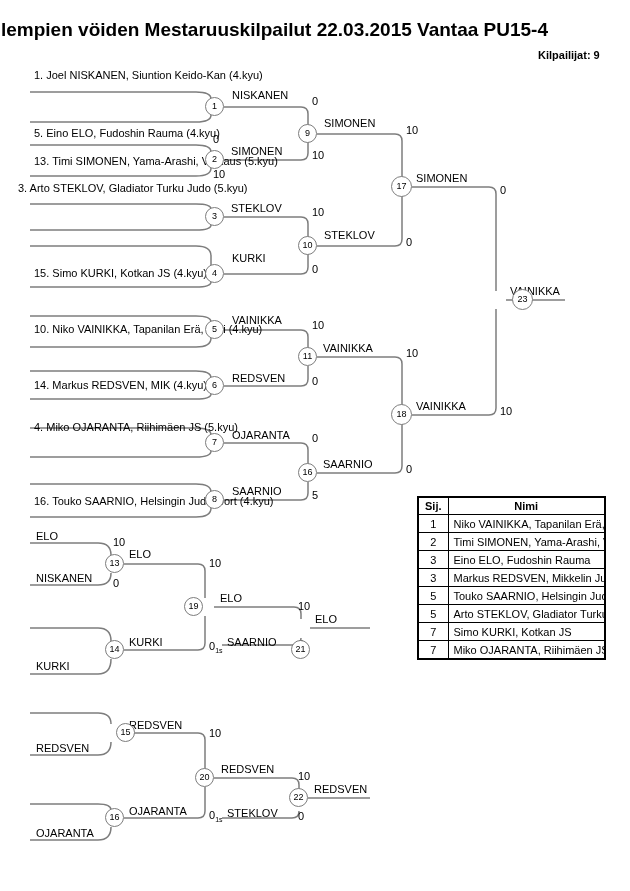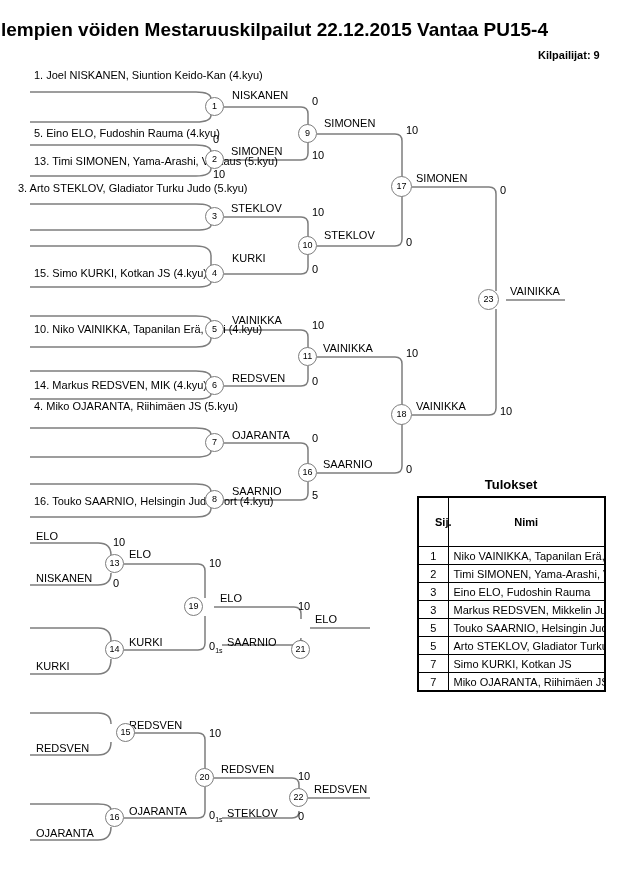--- a/index.html
+++ b/index.html
@@ -14,21 +14,21 @@
   .s{position:absolute;font-size:11px;white-space:nowrap;line-height:12px;}
   .sub{font-size:7px;vertical-align:-3px;}
   .c{position:absolute;width:17px;height:17px;border:1.5px solid #7d7d7d;border-radius:50%;
      background:#fff;font-size:9px;line-height:17px;text-align:center;z-index:3;}
   .c.big{width:19px;height:19px;line-height:19px;}
   .res-title{position:absolute;left:417px;top:477px;width:188px;text-align:center;
      font-size:13px;font-weight:bold;}
   #results{position:absolute;left:417px;top:496px;width:189px;border-collapse:collapse;
      table-layout:fixed;background:#fff;border:2px solid #000;}
   #results th{border:1px solid #000;font-size:11px;font-weight:bold;height:16px;
-     text-align:center;padding:16px;}
+     text-align:center;padding:0;}
   #results td{border:1px solid #000;font-size:11px;height:17px;padding:0;
      white-space:nowrap;overflow:hidden;}
   #results td.rank{text-align:center;}
   #results td.name{padding-left:5px;}
   .col-rank{width:30px;}
 </style>
 </head>
 <body>
 
 <div id="page">
@@ -84,31 +84,31 @@
       <path d="M30,804 H98 Q111,804 111,810"></path>
       <path d="M30,840 H98 Q111,840 111,827"></path>
       <path d="M124,733 H198 Q205,733 205,740 V769"></path>
       <path d="M124,818 H198 Q205,818 205,811 V787"></path>
       <path d="M214,778 H292 Q299,778 299,785 V789"></path>
       <path d="M222,818 H292 Q299,818 299,811"></path>
       <path d="M308,798 H370"></path>
     </g>
   </svg>
 
-  <span class="ttl">lempien vöiden Mestaruuskilpailut  22.12.2015  Vantaa   PU15-4</span>
+  <span class="ttl">lempien vöiden Mestaruuskilpailut  22.03.2015  Vantaa   PU15-4</span>
   <span class="comp">Kilpailijat: 9</span>
 
   <span class="t" style="left:34px;top:69px">1. Joel NISKANEN, Siuntion Keido-Kan (4.kyu)</span>
   <span class="t" style="left:34px;top:127px">5. Eino ELO, Fudoshin Rauma (4.kyu)</span>
   <span class="t" style="left:34px;top:155px">13. Timi SIMONEN, Yama-Arashi, Varkaus (5.kyu)</span>
   <span class="t" style="left:18px;top:182px">3. Arto STEKLOV, Gladiator Turku Judo (5.kyu)</span>
   <span class="t" style="left:34px;top:267px">15. Simo KURKI, Kotkan JS (4.kyu)</span>
   <span class="t" style="left:34px;top:323px">10. Niko VAINIKKA, Tapanilan Erä, H:ki (4.kyu)</span>
   <span class="t" style="left:34px;top:379px">14. Markus  REDSVEN, MIK (4.kyu)</span>
-  <span class="t" style="left:34px;top:400px">4. Miko OJARANTA, Riihimäen JS (5.kyu)</span>
+  <span class="t" style="left:34px;top:421px">4. Miko OJARANTA, Riihimäen JS (5.kyu)</span>
   <span class="t" style="left:34px;top:495px">16. Touko SAARNIO, Helsingin Judosport (4.kyu)</span>
 
   <span class="t" style="left:36px;top:530px">ELO</span>
   <span class="t" style="left:36px;top:572px">NISKANEN</span>
   <span class="t" style="left:36px;top:660px">KURKI</span>
   <span class="t" style="left:36px;top:742px">REDSVEN</span>
   <span class="t" style="left:36px;top:827px">OJARANTA</span>
   <span class="t" style="left:227px;top:636px">SAARNIO</span>
   <span class="t" style="left:227px;top:807px">STEKLOV</span>
 
@@ -170,31 +170,30 @@
   <div class="c" style="left:205px;top:320px">5</div>
   <div class="c" style="left:205px;top:376px">6</div>
   <div class="c" style="left:205px;top:433px">7</div>
   <div class="c" style="left:205px;top:490px">8</div>
   <div class="c" style="left:298px;top:124px">9</div>
   <div class="c" style="left:298px;top:236px">10</div>
   <div class="c" style="left:298px;top:347px">11</div>
   <div class="c" style="left:298px;top:463px">16</div>
   <div class="c big" style="left:391px;top:176px">17</div>
   <div class="c big" style="left:391px;top:404px">18</div>
-  <div class="c big" style="left:478px;top:289px">23</div>
+  <div class="c big" style="left:512px;top:289px">23</div>
   <div class="c" style="left:105px;top:554px">13</div>
   <div class="c" style="left:105px;top:640px">14</div>
   <div class="c" style="left:184px;top:597px">19</div>
   <div class="c" style="left:291px;top:640px">21</div>
   <div class="c" style="left:116px;top:723px">15</div>
   <div class="c" style="left:105px;top:808px">16</div>
   <div class="c" style="left:195px;top:768px">20</div>
   <div class="c" style="left:289px;top:788px">22</div>
 
-  <span class="res-title">Tulokset</span>
   <table id="results">
     <colgroup>
         <col class="col-rank">
         <col>
       </colgroup>
     <thead>
       <tr>
         <th>Sij.</th>
         <th>Nimi</th>
       </tr>

